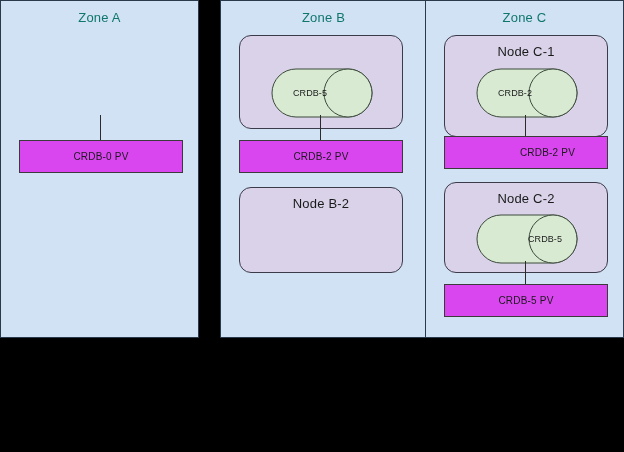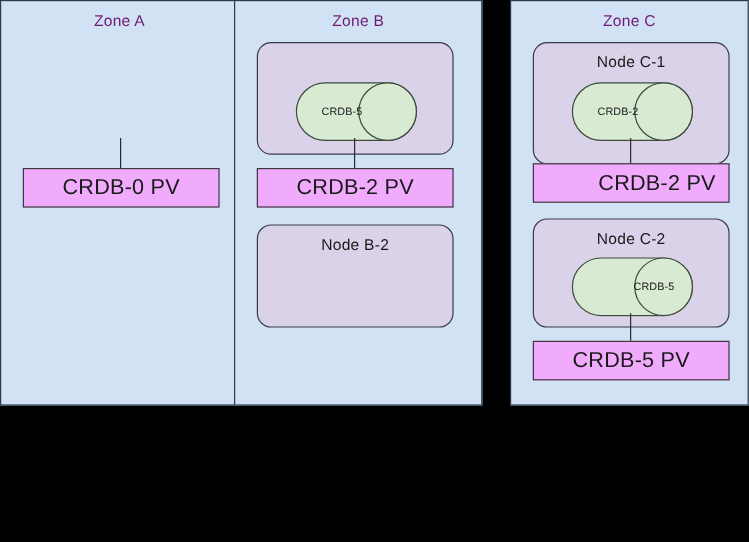--- a/index.html
+++ b/index.html
@@ -26,21 +26,21 @@
     background: #d0e2f3;
     border: 1px solid #2b3a4a;
     box-sizing: border-box;
   }
   .zone-title {
     position: absolute;
     left: 0;
     right: 0;
     text-align: center;
     font-size: 13px;
-    color: #701a75;
+    color: #0f766e;
     letter-spacing: 0.2px;
   }
   .node {
     position: absolute;
     background: #d9d2e9;
     border: 1px solid #3b3b4a;
     border-radius: 12px;
     box-sizing: border-box;
   }
   .node-title {
@@ -48,28 +48,28 @@
     left: 0;
     right: 0;
     top: 8px;
     text-align: center;
     font-size: 13px;
     color: #1a1a1a;
     letter-spacing: 0.2px;
   }
   .pv {
     position: absolute;
-    background: #f0abfc;
+    background: #d946ef;
     border: 1px solid #3b3b3b;
     border-radius: 0;
     box-sizing: border-box;
     display: flex;
     align-items: center;
     justify-content: center;
-    font-size: 18px;
+    font-size: 10px;
     color: #1a1a1a;
     letter-spacing: 0.2px;
   }
   .cylinder {
     position: absolute;
   }
   .cyl-label {
     position: absolute;
     font-size: 9px;
     color: #1a1a1a;
@@ -93,21 +93,21 @@
 
   <div class="zone" style="left:0px; top:0px; width:199px; height:338px;">
     <div class="zone-title" style="top:9px;">Zone A</div>
 
 
     <div class="connector" style="left:99px; top:114px; height:26px;"></div>
 
     <div class="pv" style="left:18px; top:139px; width:164px; height:33px;">CRDB-0 PV</div>
   </div>
 
-  <div class="zone" style="left:195px; top:0px; width:207px; height:338px;padding-left:12px;">
+  <div class="zone" style="left:220px; top:0px; width:207px; height:338px;padding-left:12px;">
     <div class="zone-title" style="top:9px;">Zone B</div>
 
     <div class="node" style="left:18px; top:34px; width:164px; height:94px;">
 
       <div class="cylinder" style="left:31px; top:32px; width:102px; height:50px;">
         <svg width="102" height="50" viewBox="0 0 102 50">
           <path d="M 25 1 L 77 1 A 24 24 0 0 1 77 49 L 25 49 A 24 24 0 0 1 25 1 Z" fill="#d9ead3" stroke="#3b4a3b" stroke-width="1"></path>
           <circle cx="77" cy="25" r="24" fill="#d9ead3" stroke="#3b4a3b" stroke-width="1"></circle>
         </svg>
         <div class="cyl-label" style="width:78px;">CRDB-5</div>

